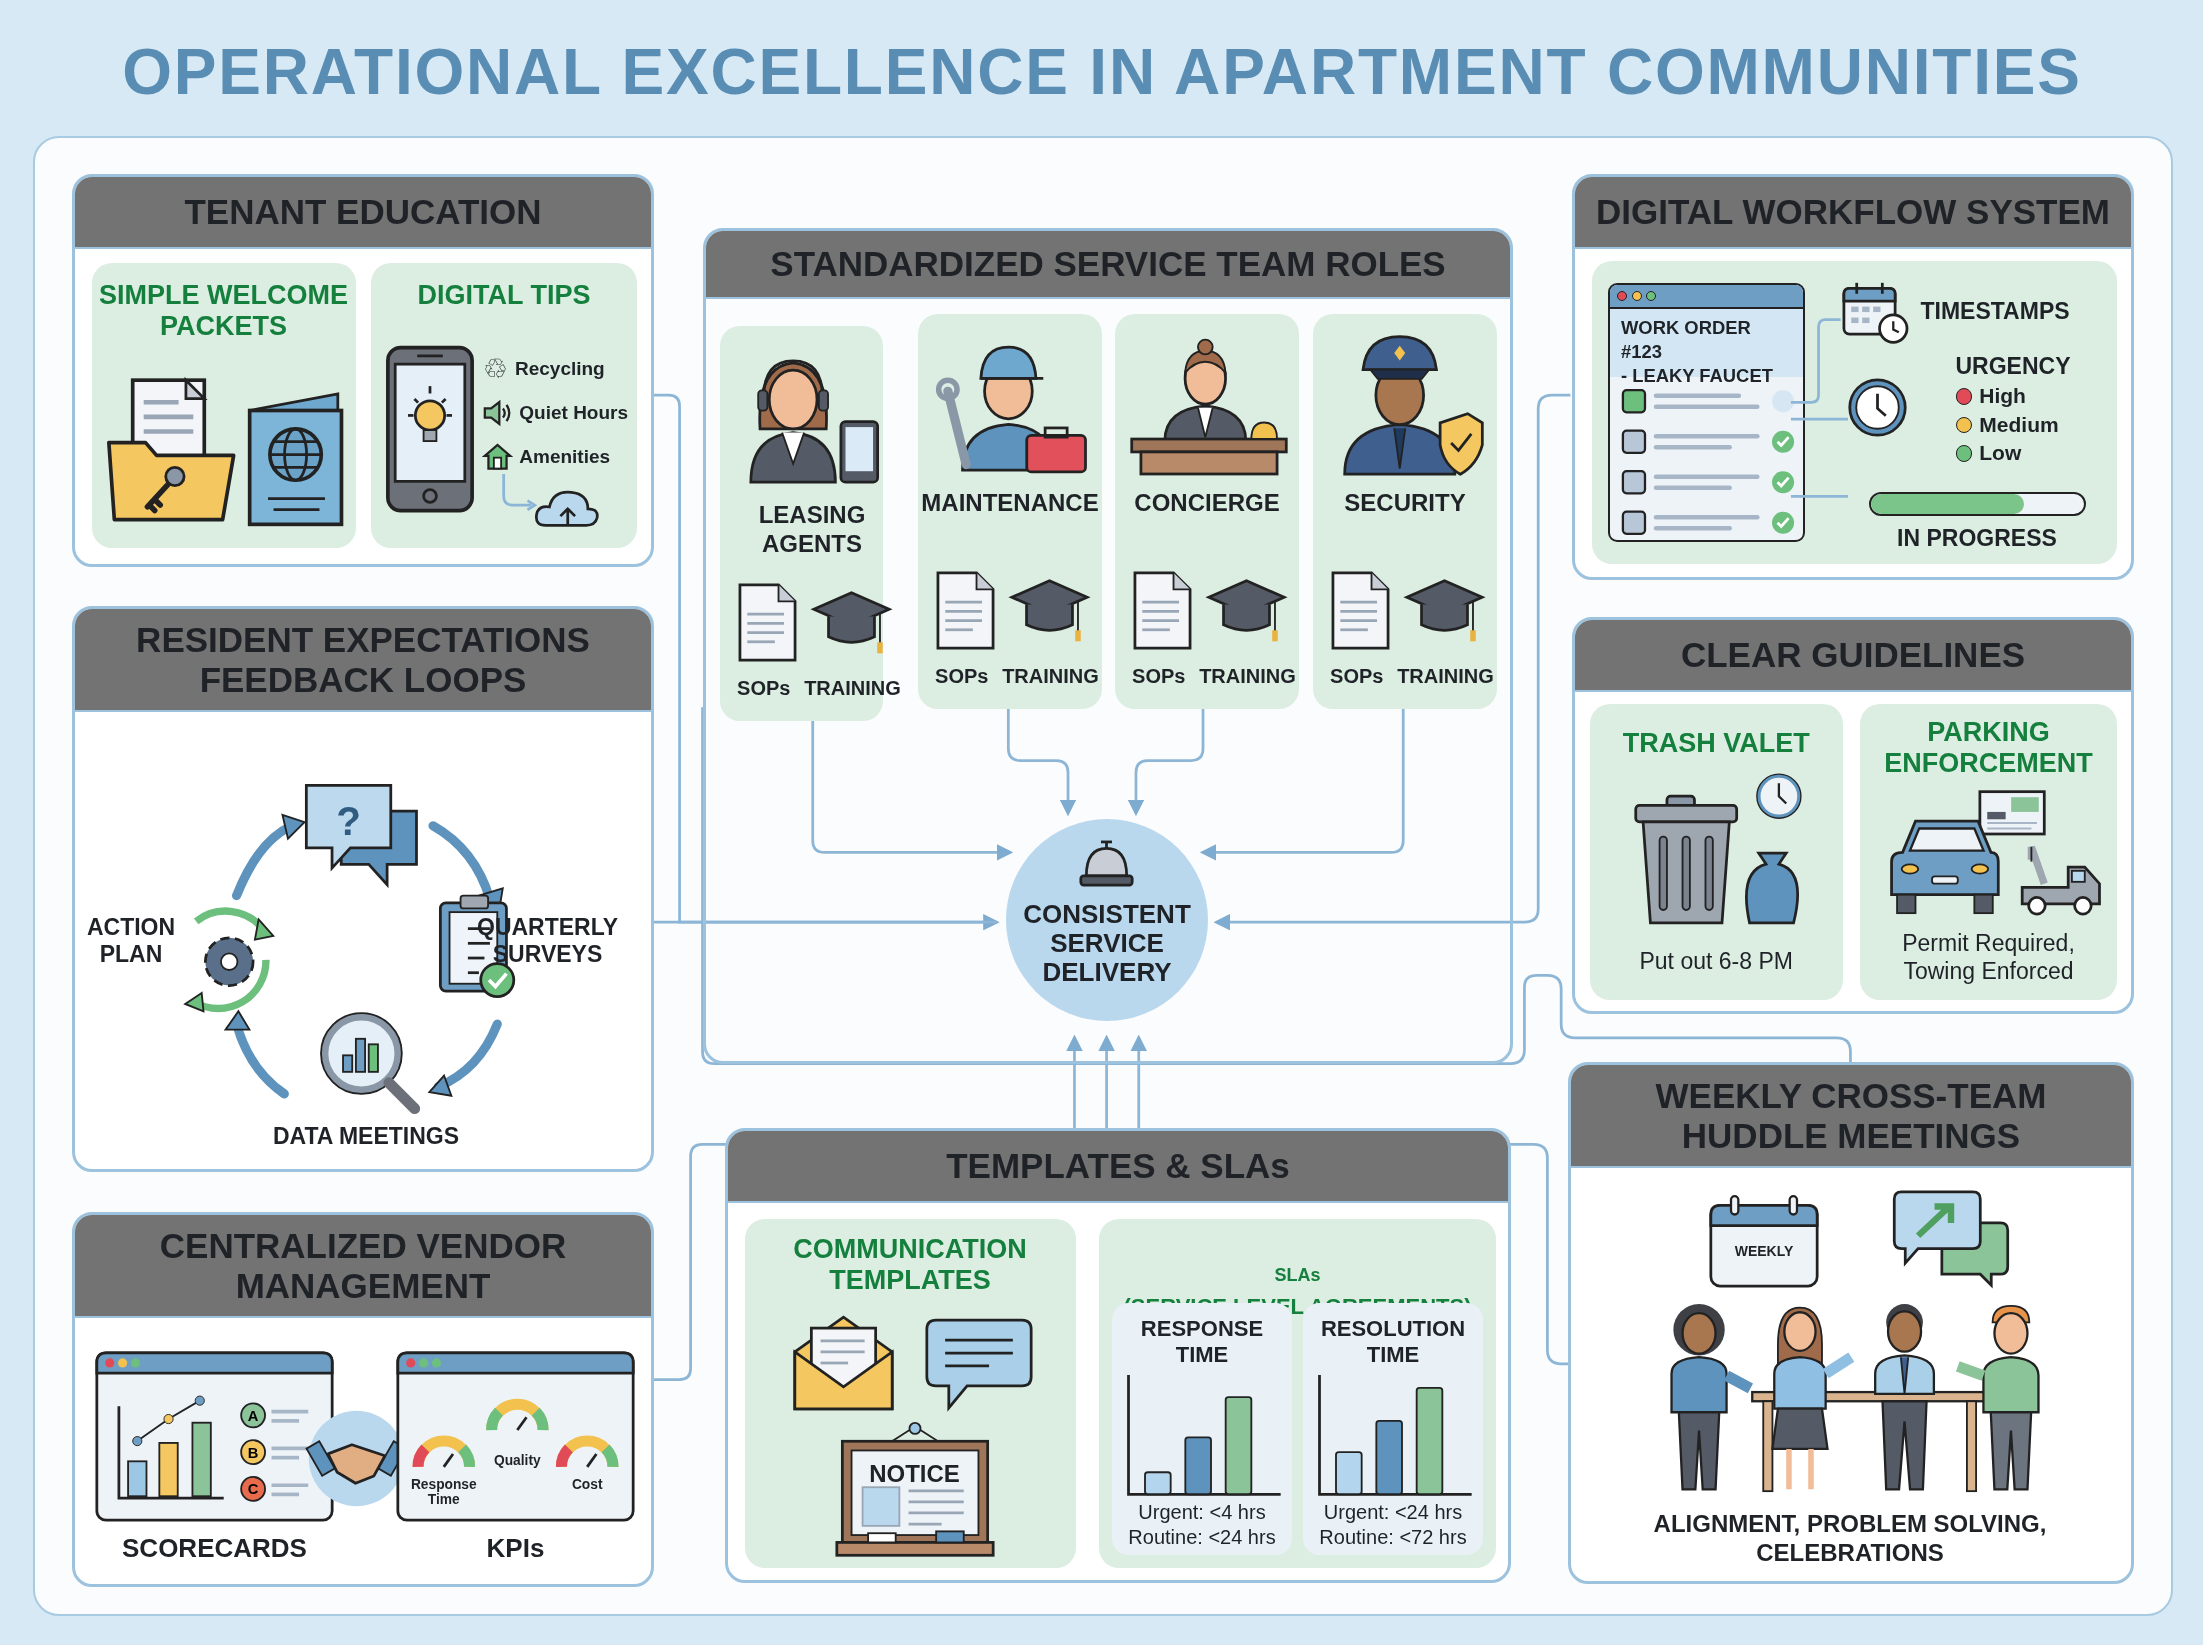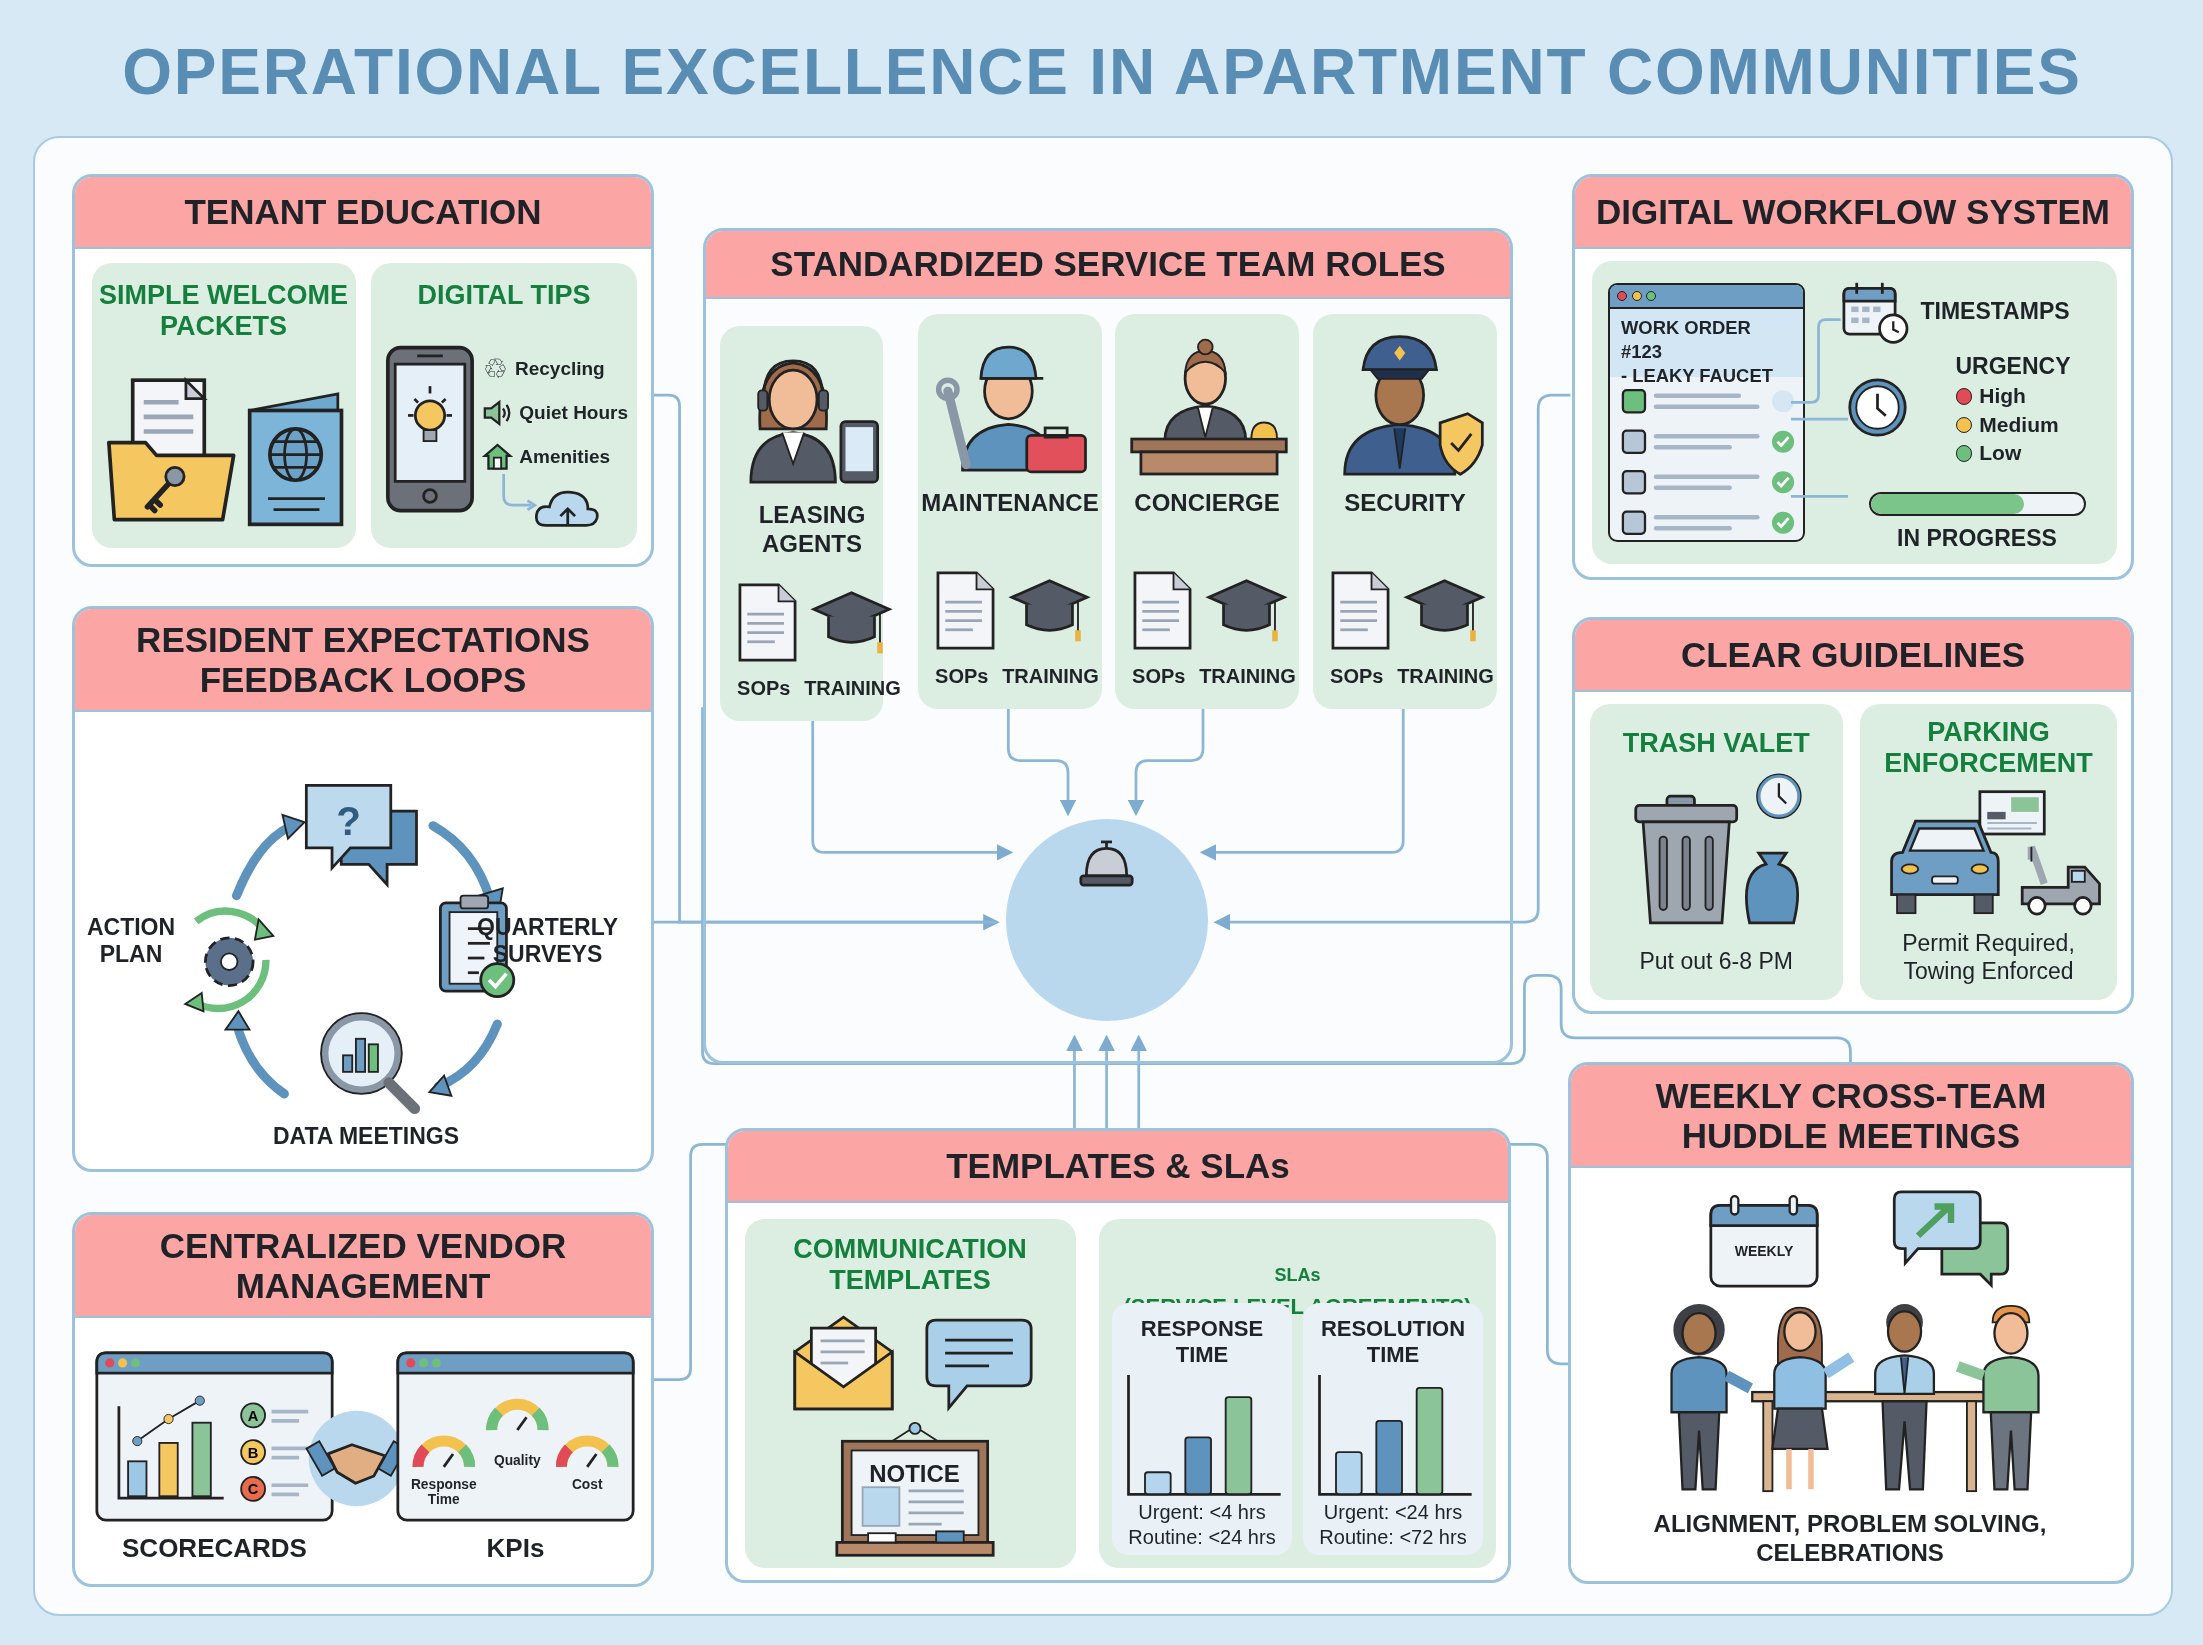--- a/index.html
+++ b/index.html
@@ -19,21 +19,21 @@
   .canvas {
     position: absolute; left: 33px; top: 136px; width: 2140px; height: 1480px;
     background: #fafcfd; border: 2.8px solid #a9cbe2; border-radius: 26px;
   }
   .wires { position: absolute; left: 0; top: 0; width: 2204px; height: 1646px; pointer-events: none; }
   .panel {
     position: absolute; background: #fff; border: 3.7px solid #9cc2de;
     border-radius: 20px; overflow: hidden;
   }
   .panel-head {
-    background: #fca5a5; border-bottom: 2.8px solid #9cc2de;
+    background: #737373; border-bottom: 2.8px solid #9cc2de;
     display: flex; align-items: center; justify-content: center;
     text-align: center; font-weight: 700; color: #1f2328;
     font-size: 35px; line-height: 40px; padding: 5.5px 9.2px;
   }
   .card {
     position: absolute; background: #dcede2; border-radius: 20px;
   }
   .card-title {
     position: absolute; left: 0; right: 0; text-align: center;
     font-weight: 700; font-size: 27px; line-height: 31px; color: #15803d;
@@ -445,20 +445,25 @@
   </div>
 </div>
 
 <div class="hub">
   <svg style="position:absolute;left:73px;top:20px;" width="55" height="48" viewBox="0 0 60 52">
     <line x1="30" y1="2" x2="30" y2="10" stroke="#222" stroke-width="3"></line>
       <line x1="24" y1="3" x2="36" y2="3" stroke="#222" stroke-width="3"></line>
     <path d="M8,40 Q8,10 30,10 Q52,10 52,40 Z" fill="#c9ced6" stroke="#222" stroke-width="3"></path>
     <rect x="2" y="40" width="56" height="10" rx="3" fill="#555b66" stroke="#222" stroke-width="3"></rect>
   </svg>
+  <div class="hub-text">
+    <div>CONSISTENT</div>
+    <div>SERVICE</div>
+    <div>DELIVERY</div>
+  </div>
 </div>
 
 <div class="panel" style="left:725px;top:1128px;width:786px;height:455px;">
   <div class="panel-head" style="height:72px;">TEMPLATES &amp; SLAs</div>
   <div class="card" style="left:16.5px;top:88px;width:331px;height:349px;">
     <div class="card-title" style="top:14.7px;">
       <div>COMMUNICATION</div>
       <div>TEMPLATES</div>
     </div>
     <svg style="position:absolute;left:48px;top:96px;" width="101" height="96" viewBox="0 0 110 104">

